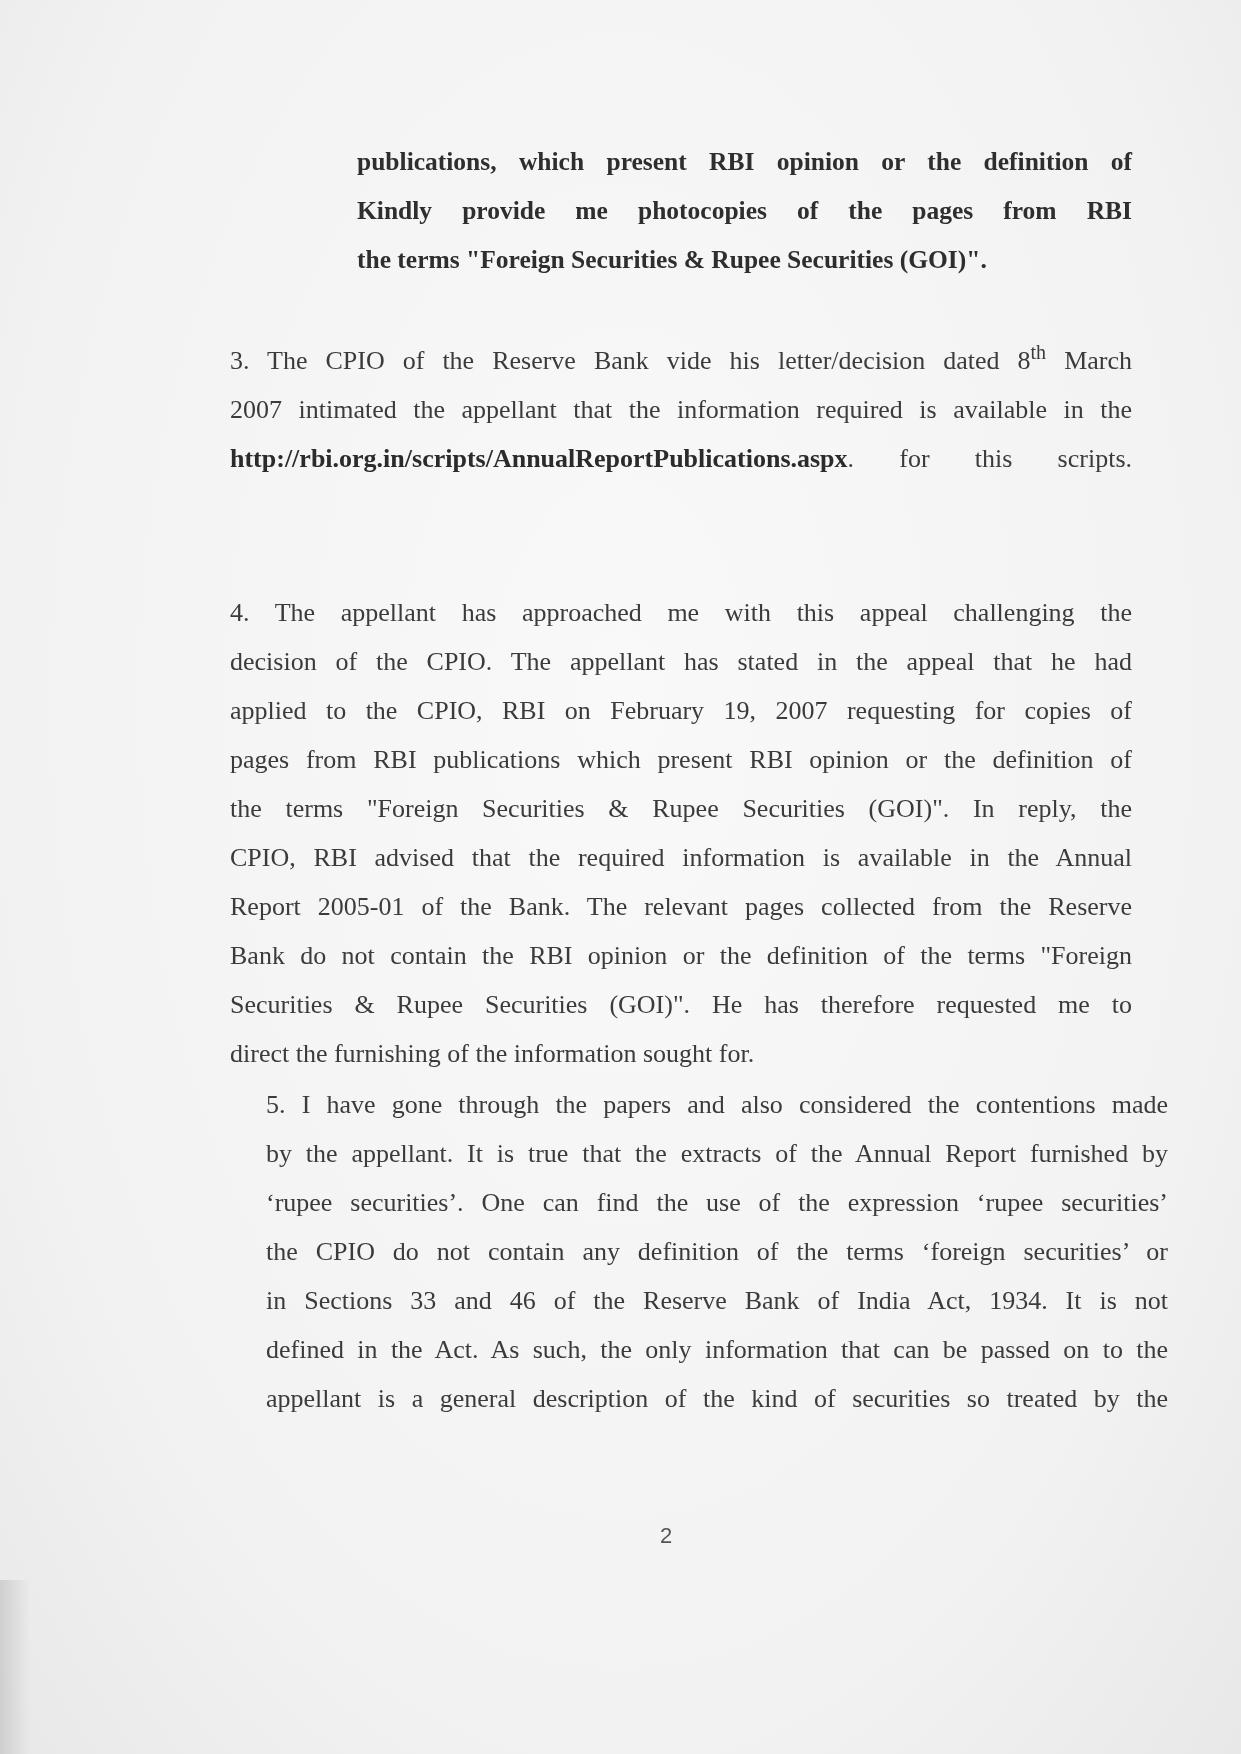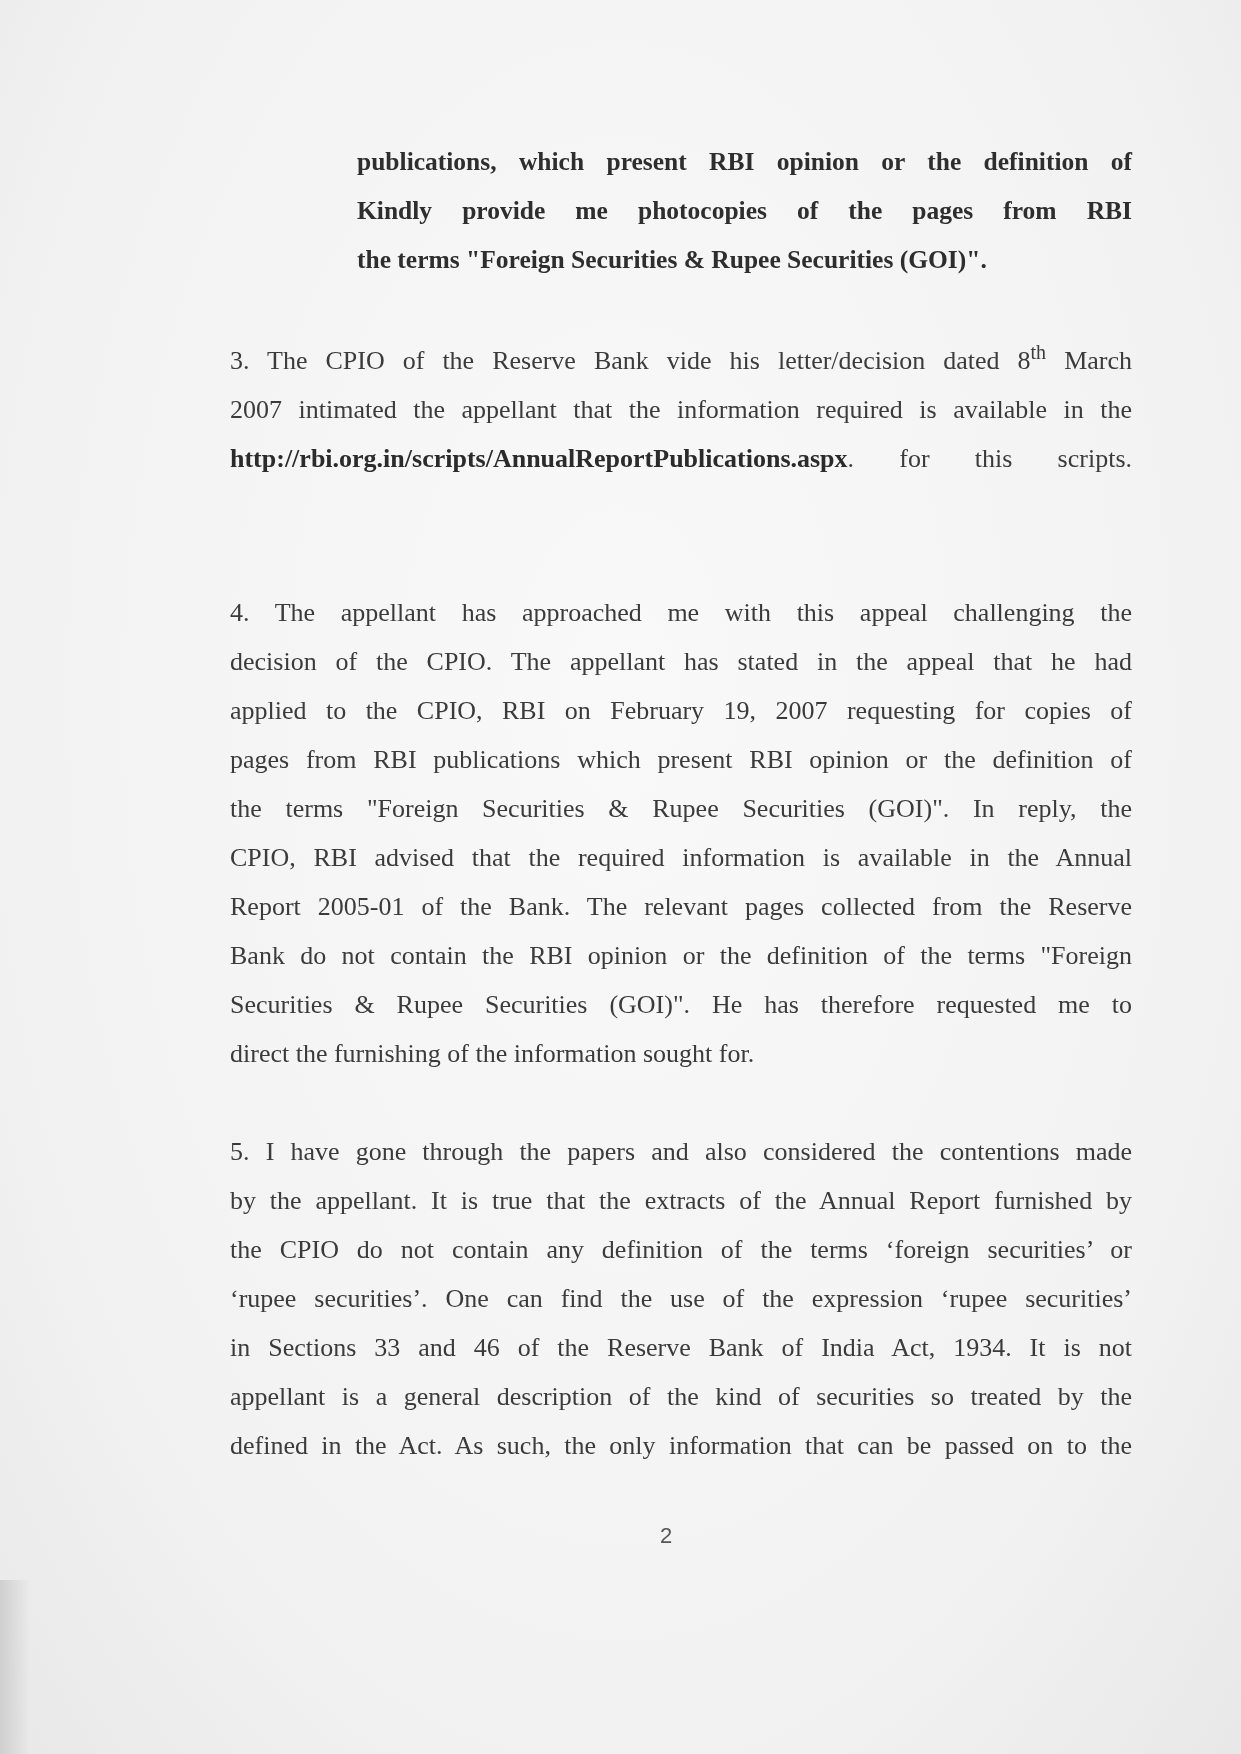--- a/index.html
+++ b/index.html
@@ -24,21 +24,21 @@
     font-weight: bold; font-size: 25.5px; line-height: 49px;
     text-align: justify; color: #2e2e2e;
   }
   .para {
     left: 230px; width: 902px;
     font-size: 26px; line-height: 49px;
     text-align: justify; color: #3b3b3b;
   }
   .p3 { top: 336px; }
   .p4 { top: 588px; }
-  .p5 { top: 1127px; }
+  .p5 { top: 1080px; margin-left: 36px; }
   .url { font-weight: bold; color: #2b2b2b; }
   sup { font-size: 20px; line-height: 0; }
   .page-number {
     position: absolute; left: 660px; top: 1523px;
     font-family: "Liberation Sans", sans-serif; font-size: 22px; color: #555;
   }
   .justify-line { display: block; text-align: justify; text-align-last: justify; }
   .last-line { display: block; text-align: left; }
 </style>
 </head>
@@ -68,21 +68,21 @@
     <span class="justify-line">CPIO, RBI advised that the required information is available in the Annual</span>
     <span class="justify-line">Report 2005-01 of the Bank. The relevant pages collected from the Reserve</span>
     <span class="justify-line">Bank do not contain the RBI opinion or the definition of the terms "Foreign</span>
     <span class="justify-line">Securities &amp; Rupee Securities (GOI)".  He has therefore requested me to</span>
     <span class="last-line">direct the furnishing of the information sought for.</span>
   </div>
 
   <div class="block para p5">
     <span class="justify-line">5. I have gone through the papers and also considered the contentions made</span>
     <span class="justify-line">by the appellant. It is true that the extracts of the Annual Report furnished by</span>
+    <span class="justify-line">‘rupee securities’. One can find the use of the expression ‘rupee securities’</span>
     <span class="justify-line">the CPIO do not contain any definition of the terms ‘foreign securities’ or</span>
-    <span class="justify-line">‘rupee securities’. One can find the use of the expression ‘rupee securities’</span>
     <span class="justify-line">in Sections 33 and 46 of the Reserve Bank of India Act, 1934. It is not</span>
+    <span class="justify-line">defined in the Act. As such, the only information that can be passed on to the</span>
     <span class="justify-line">appellant is a general description of the kind of securities so treated by the</span>
-    <span class="justify-line">defined in the Act. As such, the only information that can be passed on to the</span>
   </div>
 
   <div class="page-number">2</div>
 </div>
 
 </body></html>

